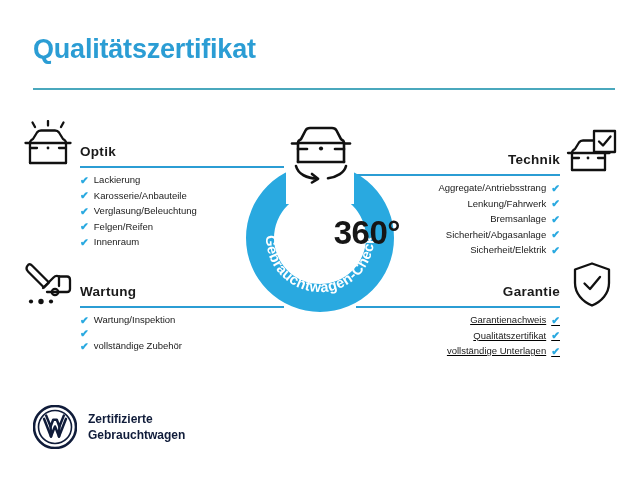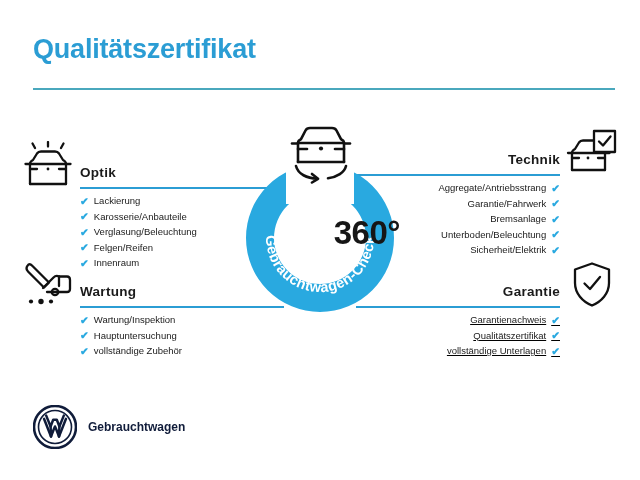--- a/index.html
+++ b/index.html
@@ -37,21 +37,21 @@
     top: 88px;
     width: 582px;
     height: 2px;
     background: #4aa8bd;
   }
 
   
   .section {
     position: absolute;
   }
-  .sec-optik   { left: 22px;  top: 141px; width: 250px; text-align: right; }
+  .sec-optik   { left: 22px;  top: 120px; width: 250px; text-align: right; }
   .sec-wartung { left: 22px;  top: 260px; width: 250px; }
   .sec-technik { left: 368px; top: 128px; width: 250px; }
   .sec-garantie{ left: 368px; top: 260px; width: 250px; text-decoration: underline; }
 
   .sec-head {
     position: relative;
     height: 52px;
   }
   .sec-icon {
     position: absolute;
@@ -226,21 +226,20 @@
       <span class="sec-title">Wartung</span>
       <span class="sec-underline"></span>
     </div>
     <ul class="sec-list">
       <li>
           <span class="chk">✔</span>
           <span>Wartung/Inspektion</span>
         </li>
       <li>
           <span class="chk">✔</span>
-          <span>Hauptuntersuchung</span>
         </li>
       <li>
           <span class="chk">✔</span>
           <span>vollständige Zubehör</span>
         </li>
     </ul>
   </div>
 
   <div class="section sec-technik sec-right">
     <div class="sec-head">
@@ -261,29 +260,29 @@
       </span>
       <span class="sec-title">Technik</span>
       <span class="sec-underline"></span>
     </div>
     <ul class="sec-list">
       <li>
           <span>Aggregate/Antriebsstrang</span>
           <span class="chk">✔</span>
         </li>
       <li>
-          <span>Garantie/Fahrwerk</span>
+          <span>Lenkung/Fahrwerk</span>
           <span class="chk">✔</span>
         </li>
       <li>
           <span>Bremsanlage</span>
           <span class="chk">✔</span>
         </li>
       <li>
-          <span>Unterboden/Beleuchtung</span>
+          <span>Sicherheit/Abgasanlage</span>
           <span class="chk">✔</span>
         </li>
       <li>
           <span>Sicherheit/Elektrik</span>
           <span class="chk">✔</span>
         </li>
     </ul>
   </div>
 
   <div class="section sec-garantie sec-right">
@@ -352,17 +351,18 @@
       <svg viewBox="0 0 44 44" width="44" height="44">
         <circle cx="22" cy="22" r="21" fill="none" stroke="#101c3a" stroke-width="2.6"></circle>
         <circle cx="22" cy="22" r="16.5" fill="none" stroke="#101c3a" stroke-width="1.6"></circle>
         <path d="M13.2 10.6 L17.6 21.5 L20.2 14.8 L22 14.8 L23.8 14.8 L26.4 21.5 L30.8 10.6
                  M11.0 13.8 L18.0 31.5 L20.6 24.8 L22 21.5 L23.4 24.8 L26.0 31.5 L33.0 13.8" fill="none" stroke="#101c3a" stroke-width="2.5" stroke-linejoin="round" stroke-linecap="round"></path>
         <path d="M17.6 21.5 L18.0 31.5" fill="none" stroke="#101c3a" stroke-width="2.5" stroke-linecap="round"></path>
         <path d="M26.4 21.5 L26.0 31.5" fill="none" stroke="#101c3a" stroke-width="2.5" stroke-linecap="round"></path>
       </svg>
     </span>
     <span class="footer-text">
+      <div>Zertifizierte</div>
       <div>Gebrauchtwagen</div>
     </span>
   </div>
 
 </div>
 
 </body></html>

